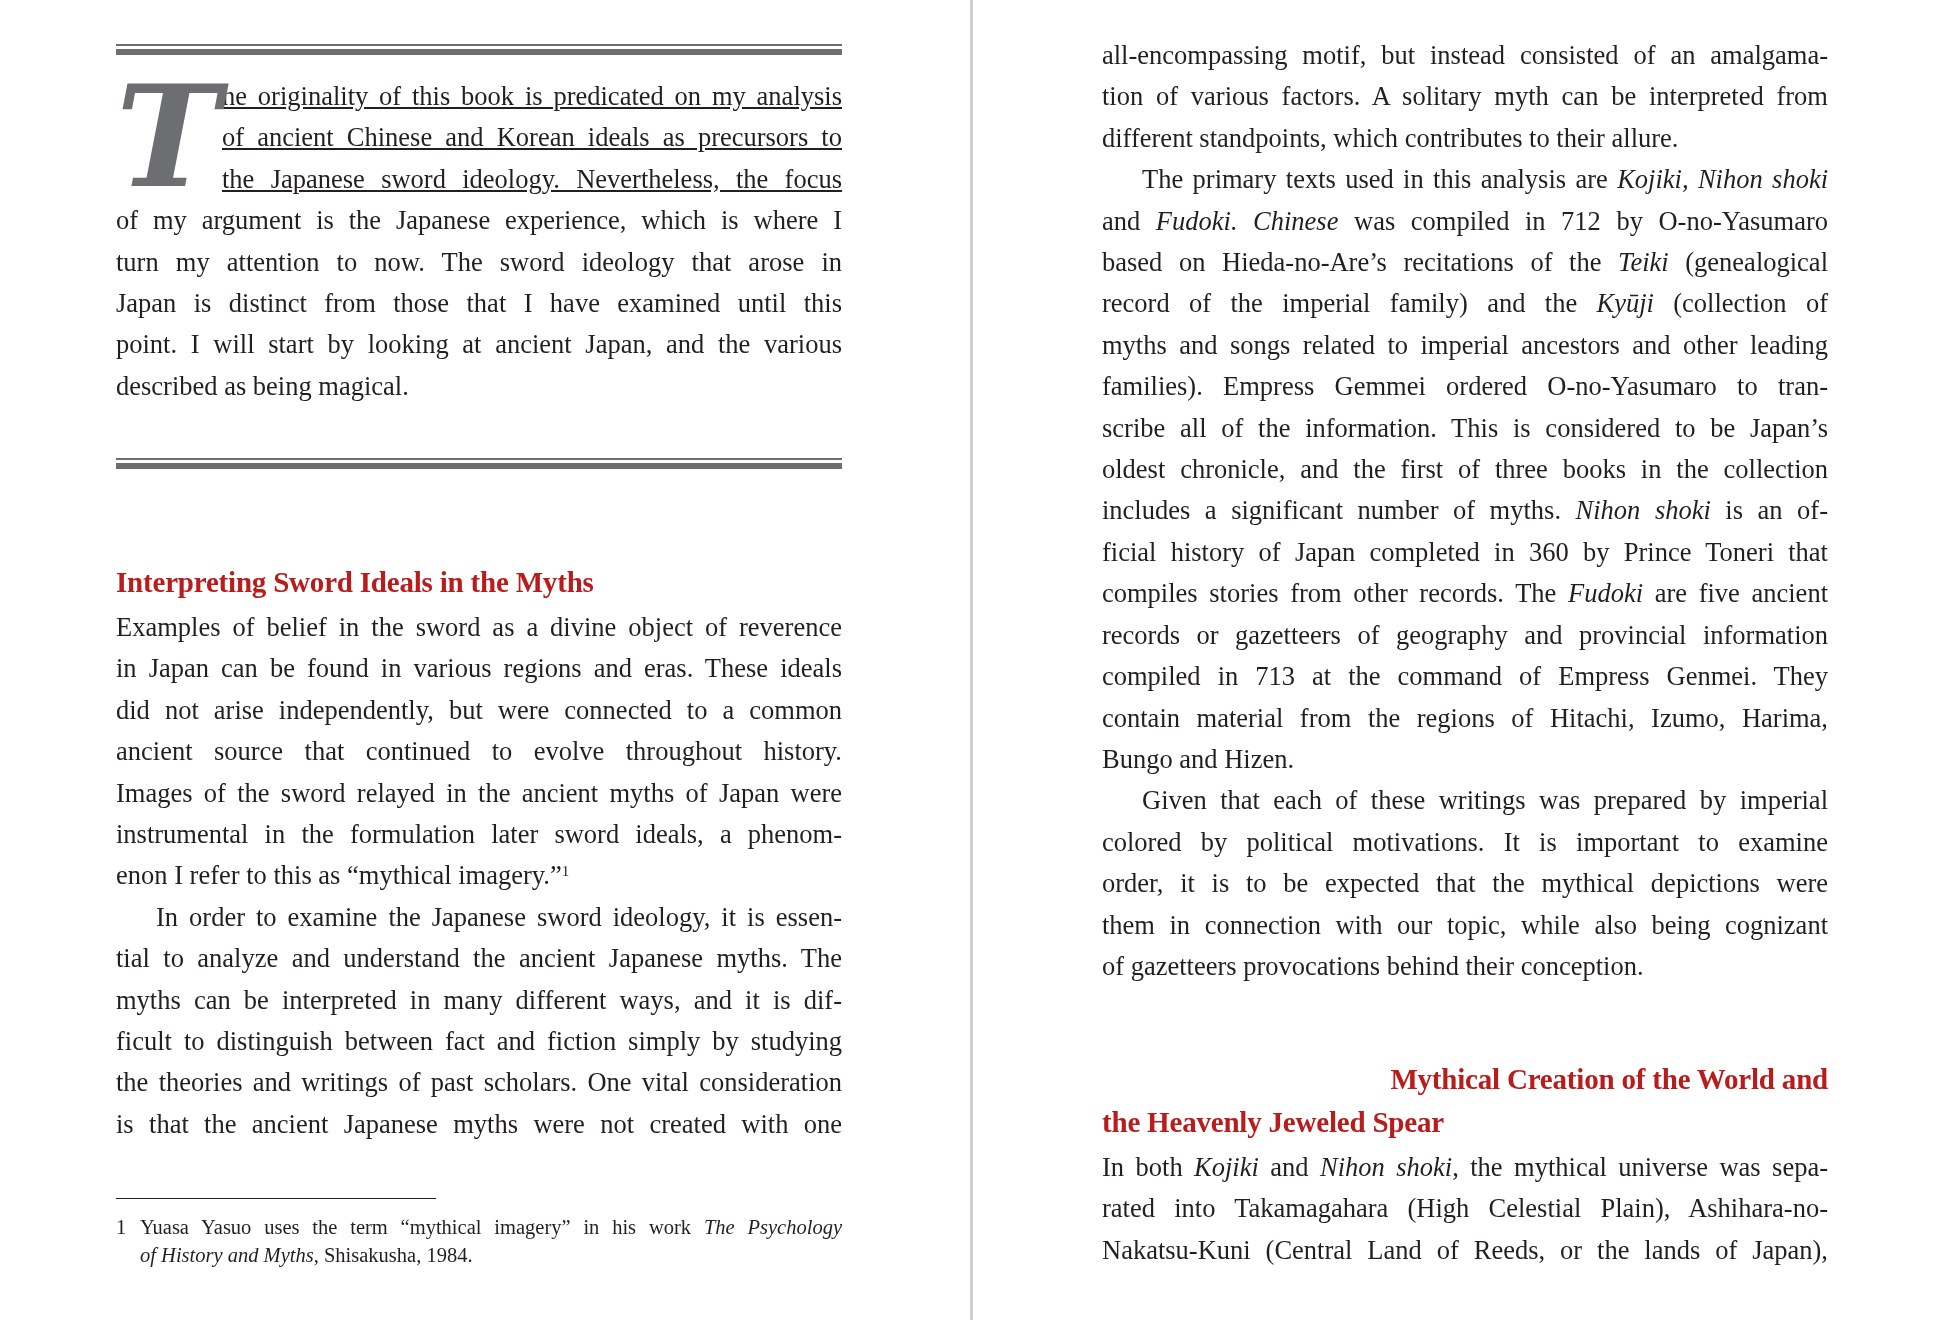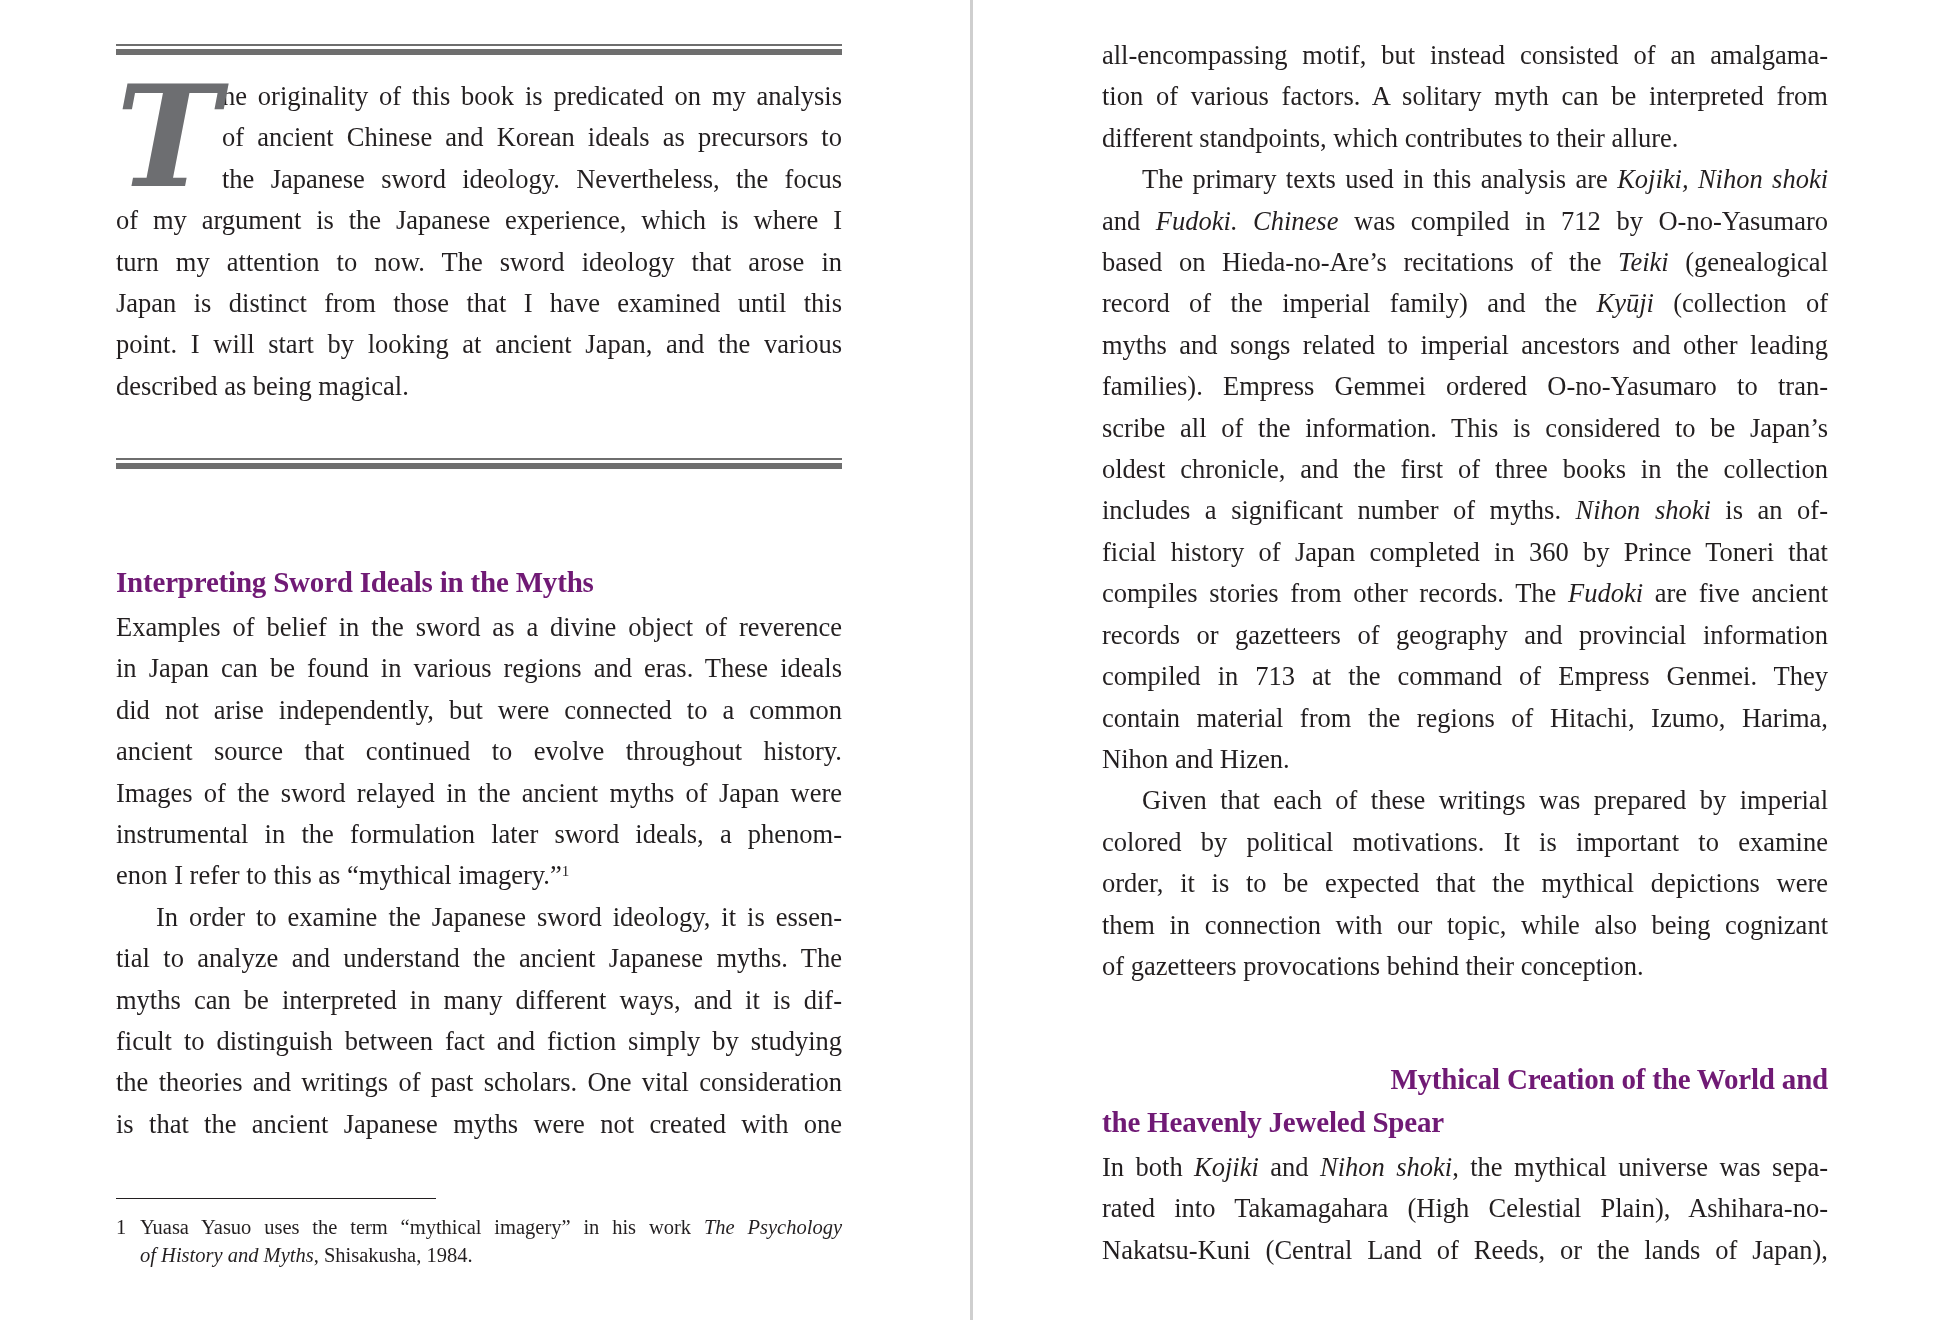--- a/index.html
+++ b/index.html
@@ -19,23 +19,23 @@
   .indent { text-indent:40px; }
 
   .rule-box { position:absolute; left:116px; width:726px; }
   .rule-thin { height:2px; background:#6e6e6e; }
   .rule-thick { height:6px; background:#6e6e6e; margin-top:3px; }
 
   .intro { position:absolute; left:116px; top:76px; width:726px; }
   .dropcap { position:absolute; left:0; top:2px; width:108px; height:118px;
              font-family:"DejaVu Serif","Liberation Serif",serif; font-size:140px; line-height:118px;
              color:#6d6e71; font-weight:bold; font-style:italic; }
-  .intro .ln.capline { padding-left:106px; }
+  .intro .ln.capline { padding-left:106px;text-decoration:underline; }
 
-  h2 { margin:0; font-family:"Liberation Serif",serif; font-weight:bold; font-size:29px; line-height:43px; color:#701a75; letter-spacing:-0.2px; }
+  h2 { margin:0; font-family:"Liberation Serif",serif; font-weight:bold; font-size:29px; line-height:43px; color:#b91c1c; letter-spacing:-0.2px; }
   sup { font-size:15px; vertical-align:top; position:relative; top:-4px; }
 
   .fn-rule { position:absolute; left:116px; top:1198px; width:320px; height:1px; background:#231f20; }
   .footnote { position:absolute; left:116px; top:1213px; width:726px; font-size:20.5px; line-height:28px; }
   .footnote .fnum { position:absolute; left:0; top:0; }
   .footnote .fbody { padding-left:24px; display:block; }
   .footnote .ln { display:block; white-space:nowrap; text-align:justify; text-align-last:justify; }
   .footnote .ln.last { text-align-last:left; }
   i, em { font-style:italic; }
 </style>
@@ -114,21 +114,21 @@
       <span class="ln">myths and songs related to imperial ancestors and other leading</span>
       <span class="ln">families). Empress Gemmei ordered O-no-Yasumaro to tran-</span>
       <span class="ln">scribe all of the information. This is considered to be Japan’s</span>
       <span class="ln">oldest chronicle, and the first of three books in the collection</span>
       <span class="ln"><span>includes a significant number of myths. </span><i>Nihon shoki</i><span> is an of-</span></span>
       <span class="ln">ficial history of Japan completed in 360 by Prince Toneri that</span>
       <span class="ln"><span>compiles stories from other records. The </span><i>Fudoki</i><span> are five ancient</span></span>
       <span class="ln">records or gazetteers of geography and provincial information</span>
       <span class="ln">compiled in 713 at the command of Empress Genmei. They</span>
       <span class="ln">contain material from the regions of Hitachi, Izumo, Harima,</span>
-      <span class="ln last">Nihon and Hizen.</span>
+      <span class="ln last">Bungo and Hizen.</span>
     </div>
     <div class="body">
       <span class="ln" style="padding-left:40px;">Given that each of these writings was prepared by imperial</span>
       <span class="ln">colored by political motivations. It is important to examine</span>
       <span class="ln">order, it is to be expected that the mythical depictions were</span>
       <span class="ln">them in connection with our topic, while also being cognizant</span>
       <span class="ln last">of gazetteers provocations behind their conception.</span>
     </div>
   </div>
 

